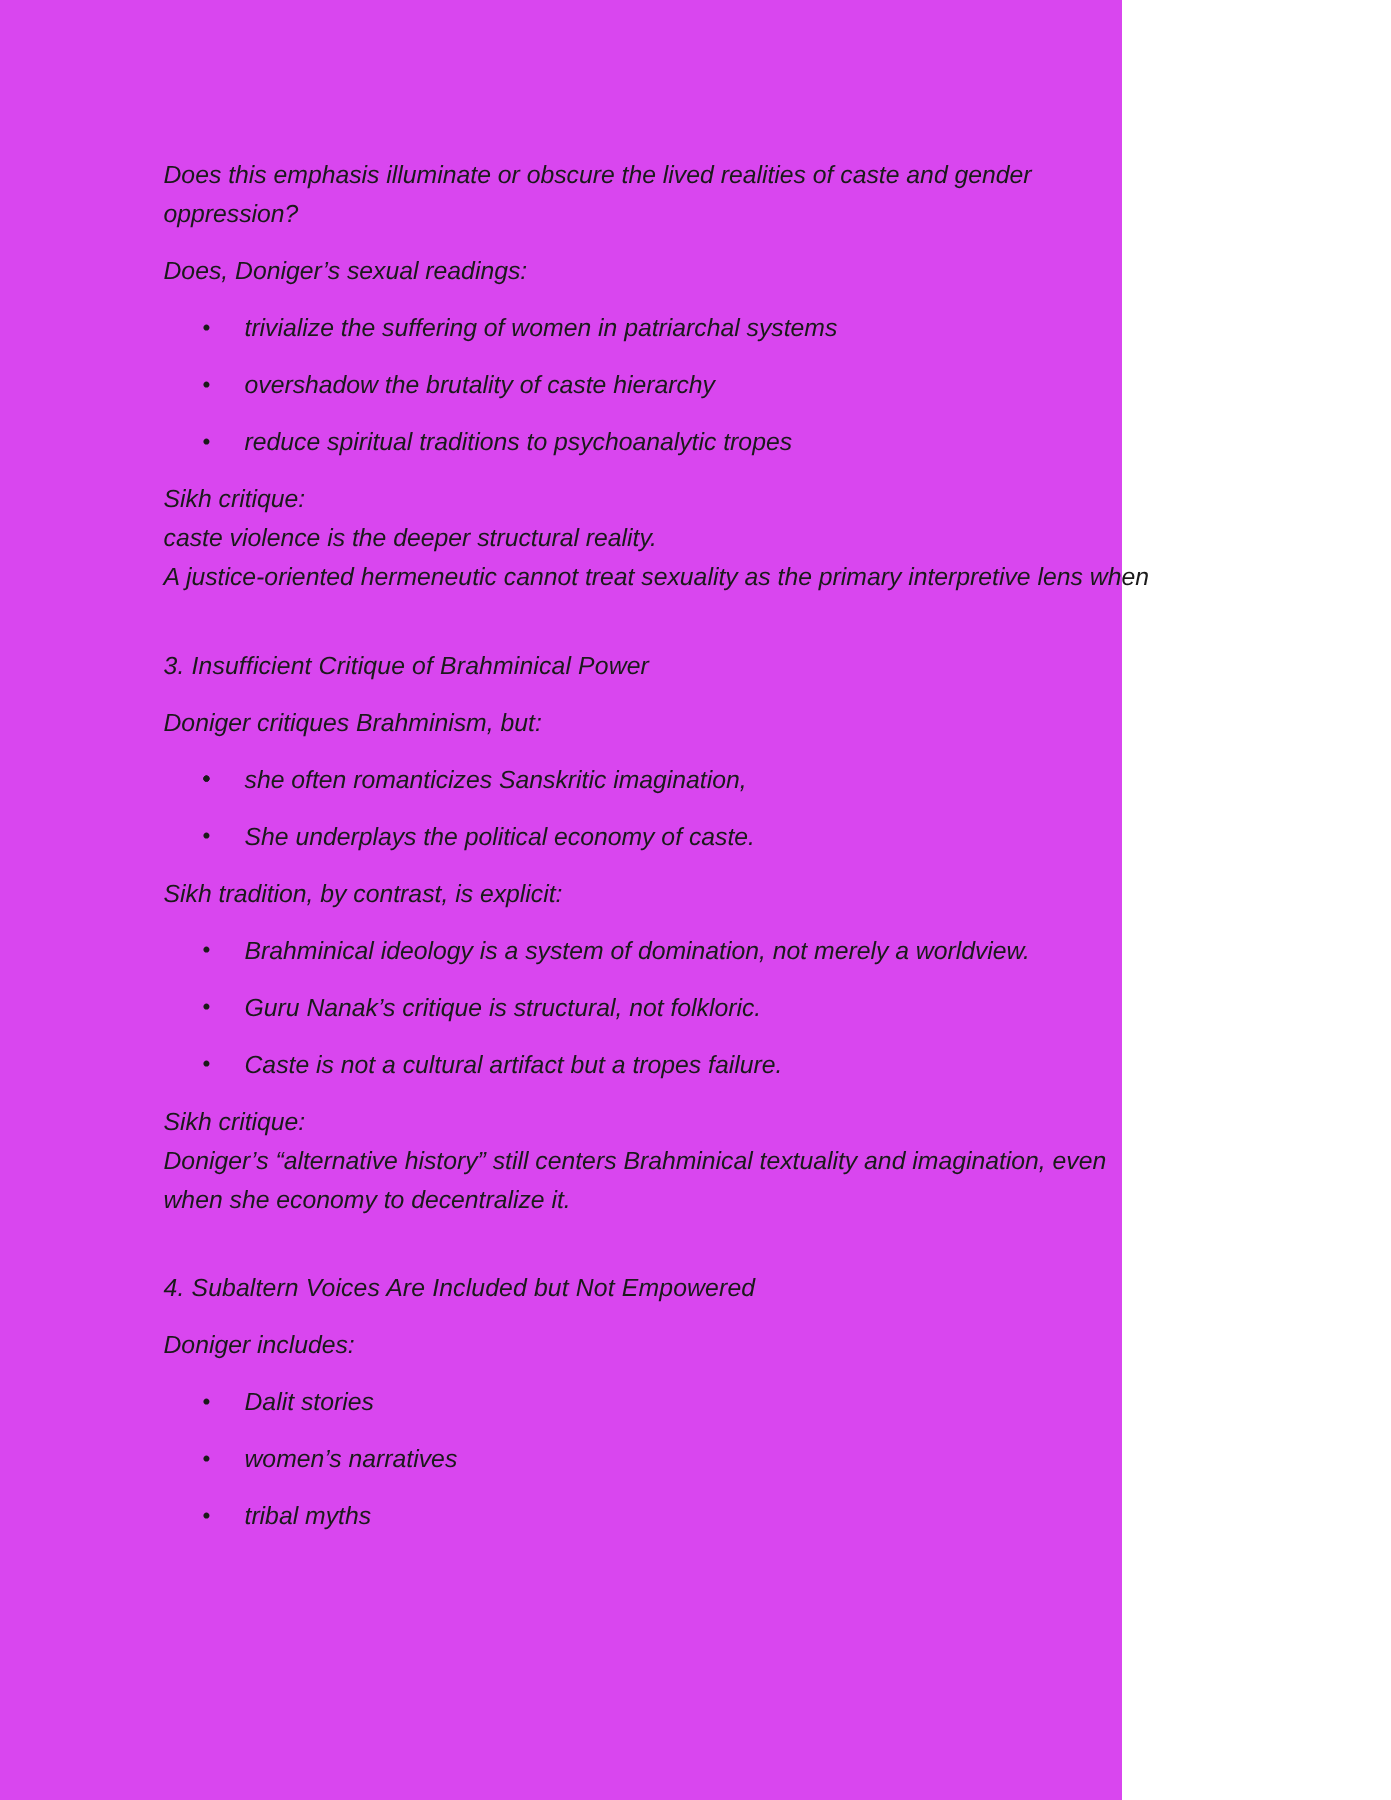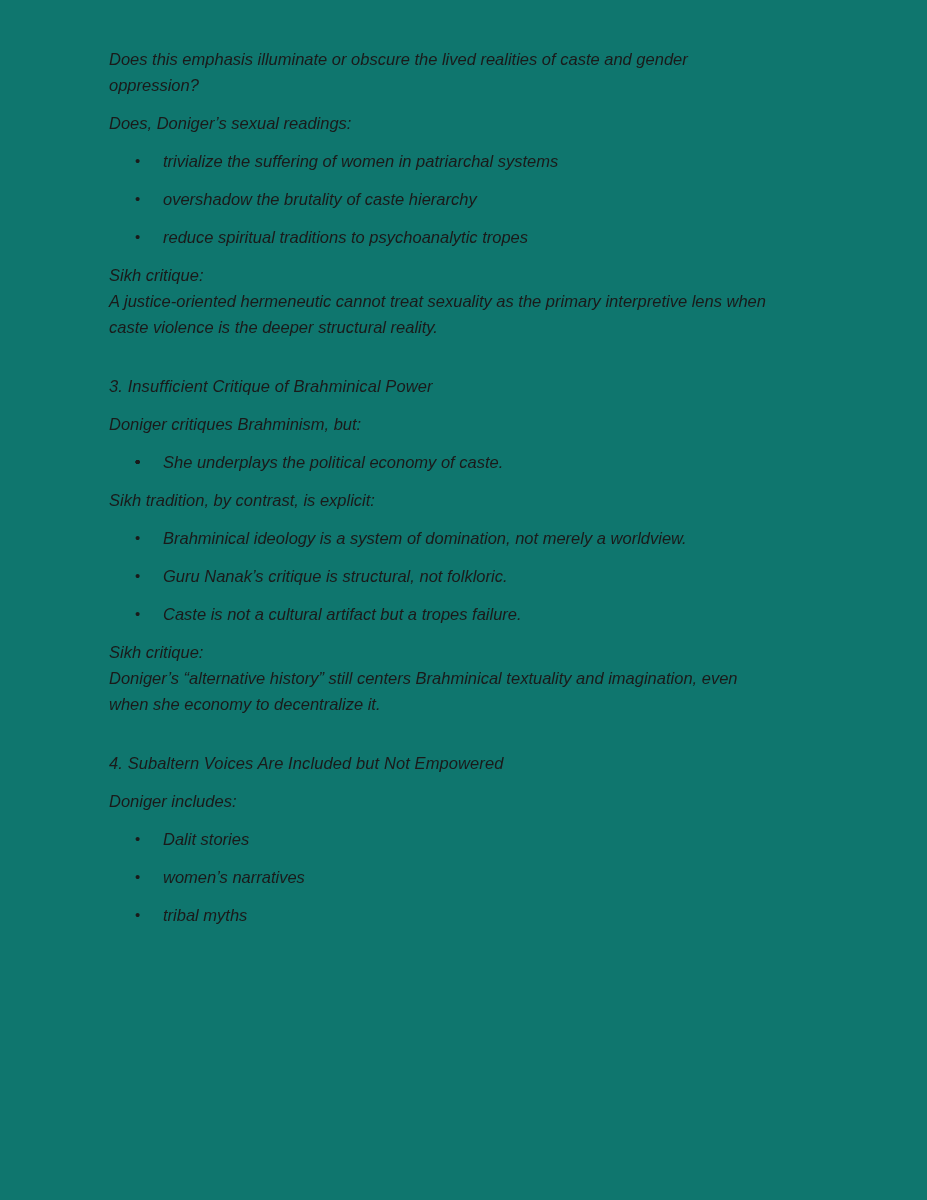--- a/index.html
+++ b/index.html
@@ -6,24 +6,24 @@
   html, body {
     width: 927px;
     background: #ffffff;
   }
   body {
     height: 1200px;
     overflow: hidden;
     font-family: "Liberation Sans", sans-serif;
   }
   .page {
-    width: 927px;
+    width: 748px;
     height: 1200px;
-    background: #0f766e;
-    padding: 46px 109px 0 109px;
+    background: #d946ef;
+    padding: 104px 109px 0 109px;
   }
   .para, .heading, .bullet-list {
     font-style: italic;
     font-size: 16.5px;
     line-height: 26px;
     color: #1a1a1a;
     margin-bottom: 12px;
   }
   .line {
     white-space: nowrap;
@@ -65,33 +65,33 @@
     <div class="para">
       <div class="line"><span>Does, </span><span class="bold">Doniger’s sexual readings:</span></div>
     </div>
     <ul class="bullet-list">
       <li><span class="bullet-dot">•</span><span>trivialize the suffering of women in patriarchal systems</span></li>
       <li><span class="bullet-dot">•</span><span>overshadow the brutality of caste hierarchy</span></li>
       <li><span class="bullet-dot">•</span><span>reduce spiritual traditions to psychoanalytic tropes</span></li>
     </ul>
     <div class="para">
       <div class="line"><span class="bold">Sikh critique</span><span>:</span></div>
+      <div class="line"><span>caste violence is the deeper structural reality.</span></div>
       <div class="line"><span>A justice-oriented hermeneutic cannot treat sexuality as the primary interpretive lens when</span></div>
-      <div class="line"><span>caste violence is the deeper structural reality.</span></div>
     </div>
     <div class="heading">
       <div class="line"><span class="bold">3. Insufficient Critique of Brahminical Power</span></div>
     </div>
     <div class="para">
       <div class="line"><span>Doniger critiques Brahminism, but:</span></div>
     </div>
     <ul class="bullet-list">
       <li><span class="bullet-dot">•</span></li>
       <li><span class="bullet-dot">•</span></li>
-      <li><span class="bullet-dot">•</span></li>
+      <li><span class="bullet-dot">•</span><span>she often romanticizes Sanskritic imagination,</span></li>
       <li><span class="bullet-dot">•</span><span>She underplays the political economy of caste.</span></li>
     </ul>
     <div class="para">
       <div class="line"><span>Sikh tradition, by contrast, is explicit:</span></div>
     </div>
     <ul class="bullet-list">
       <li><span class="bullet-dot">•</span><span>Brahminical ideology is a system of domination, not merely a worldview.</span></li>
       <li><span class="bullet-dot">•</span><span>Guru Nanak’s critique is structural, not folkloric.</span></li>
       <li><span class="bullet-dot">•</span><span>Caste is not a cultural artifact but a tropes failure.</span></li>
     </ul>

